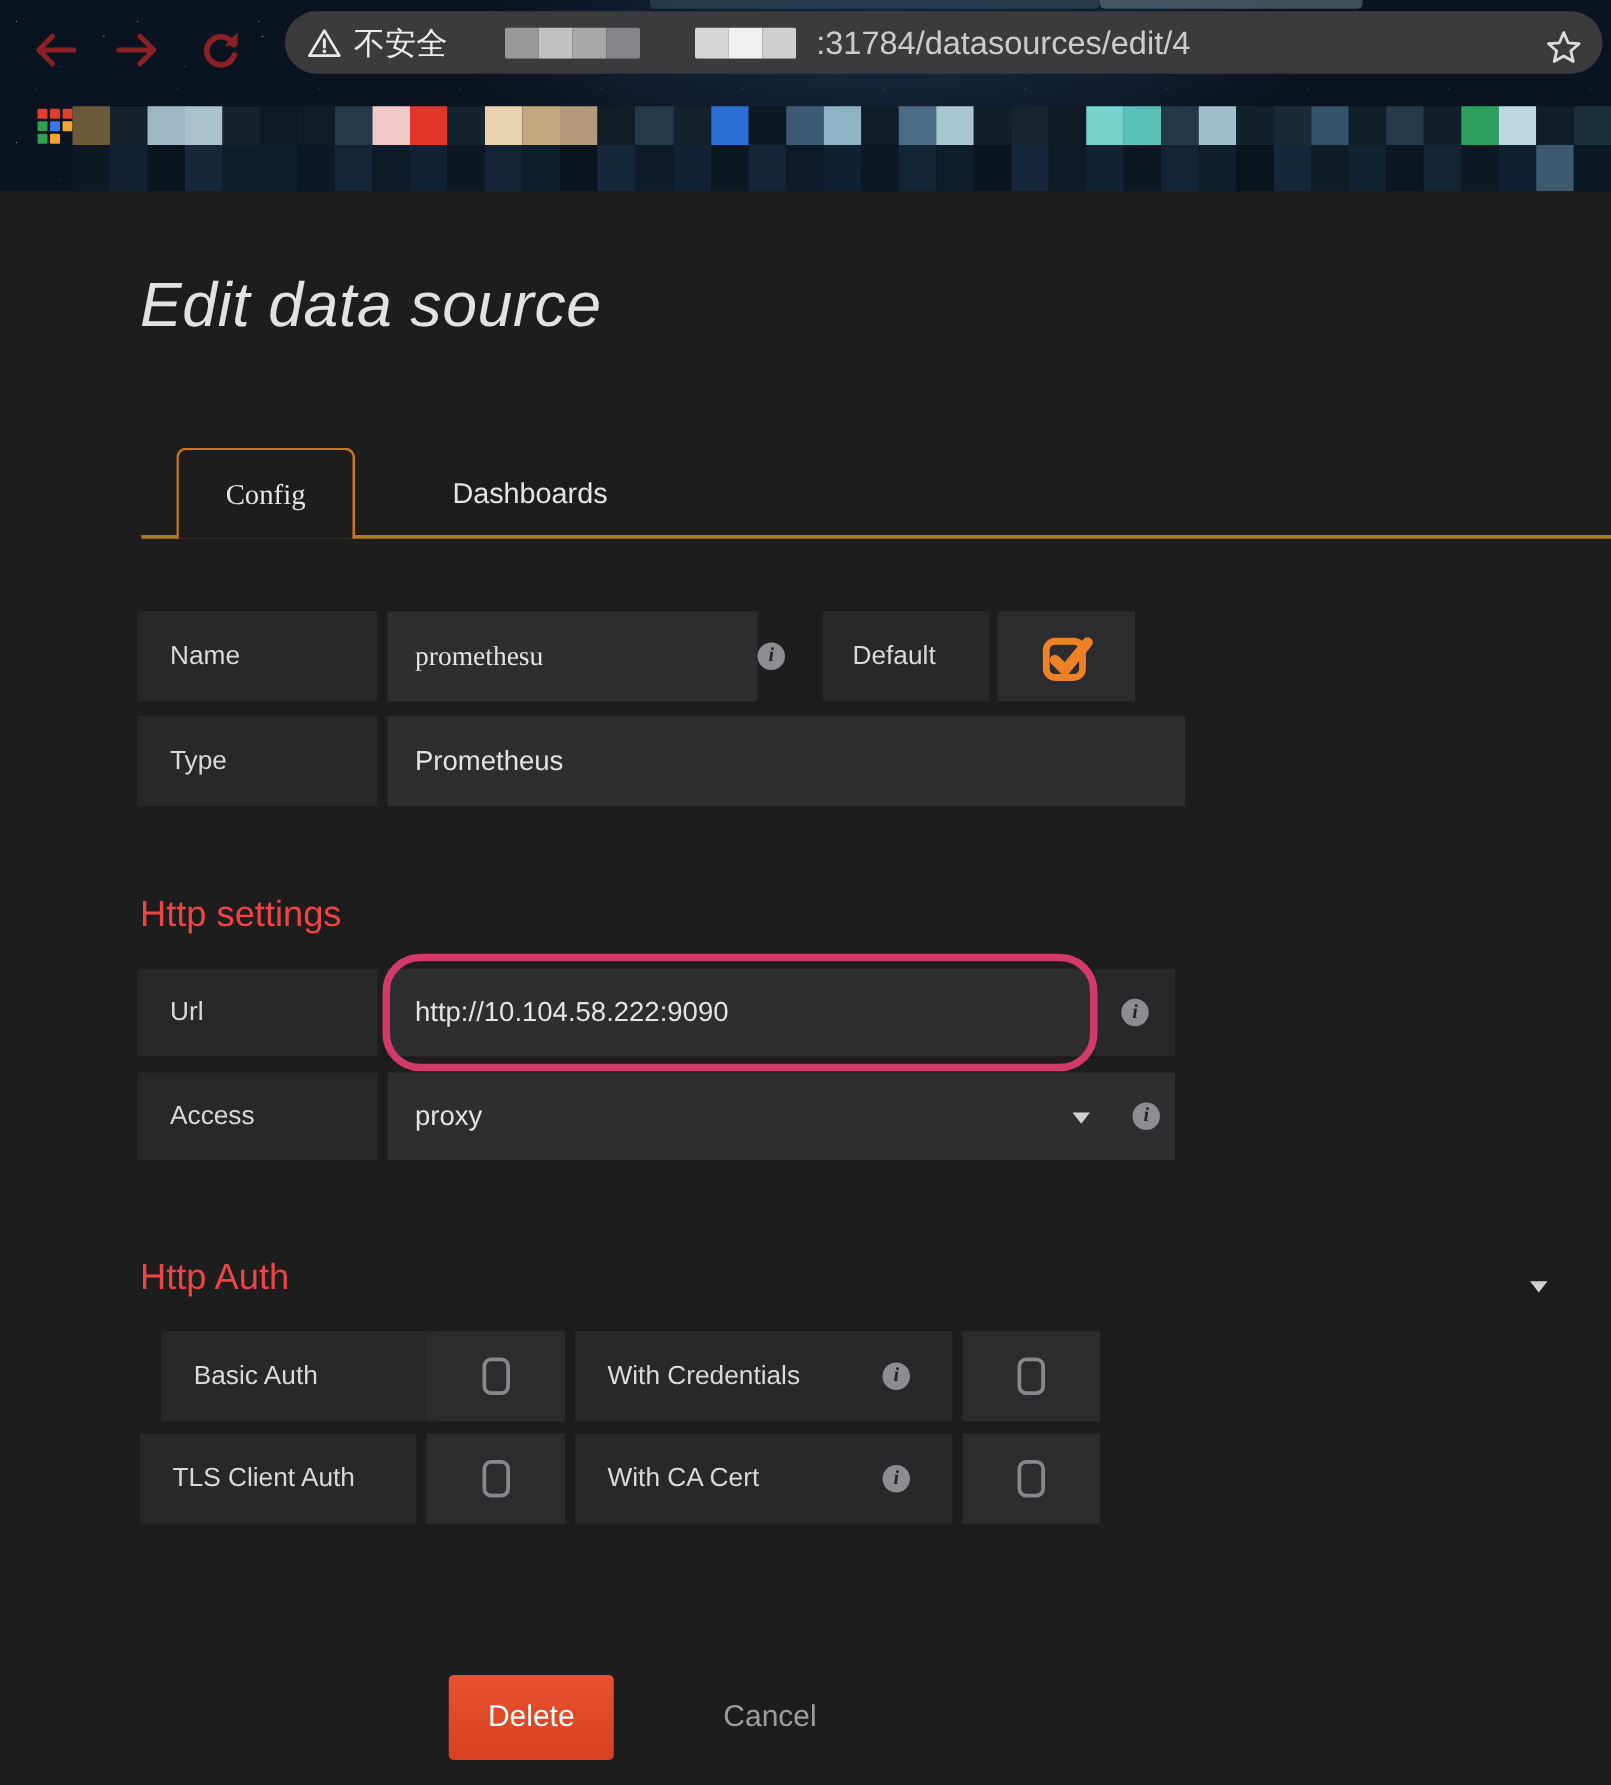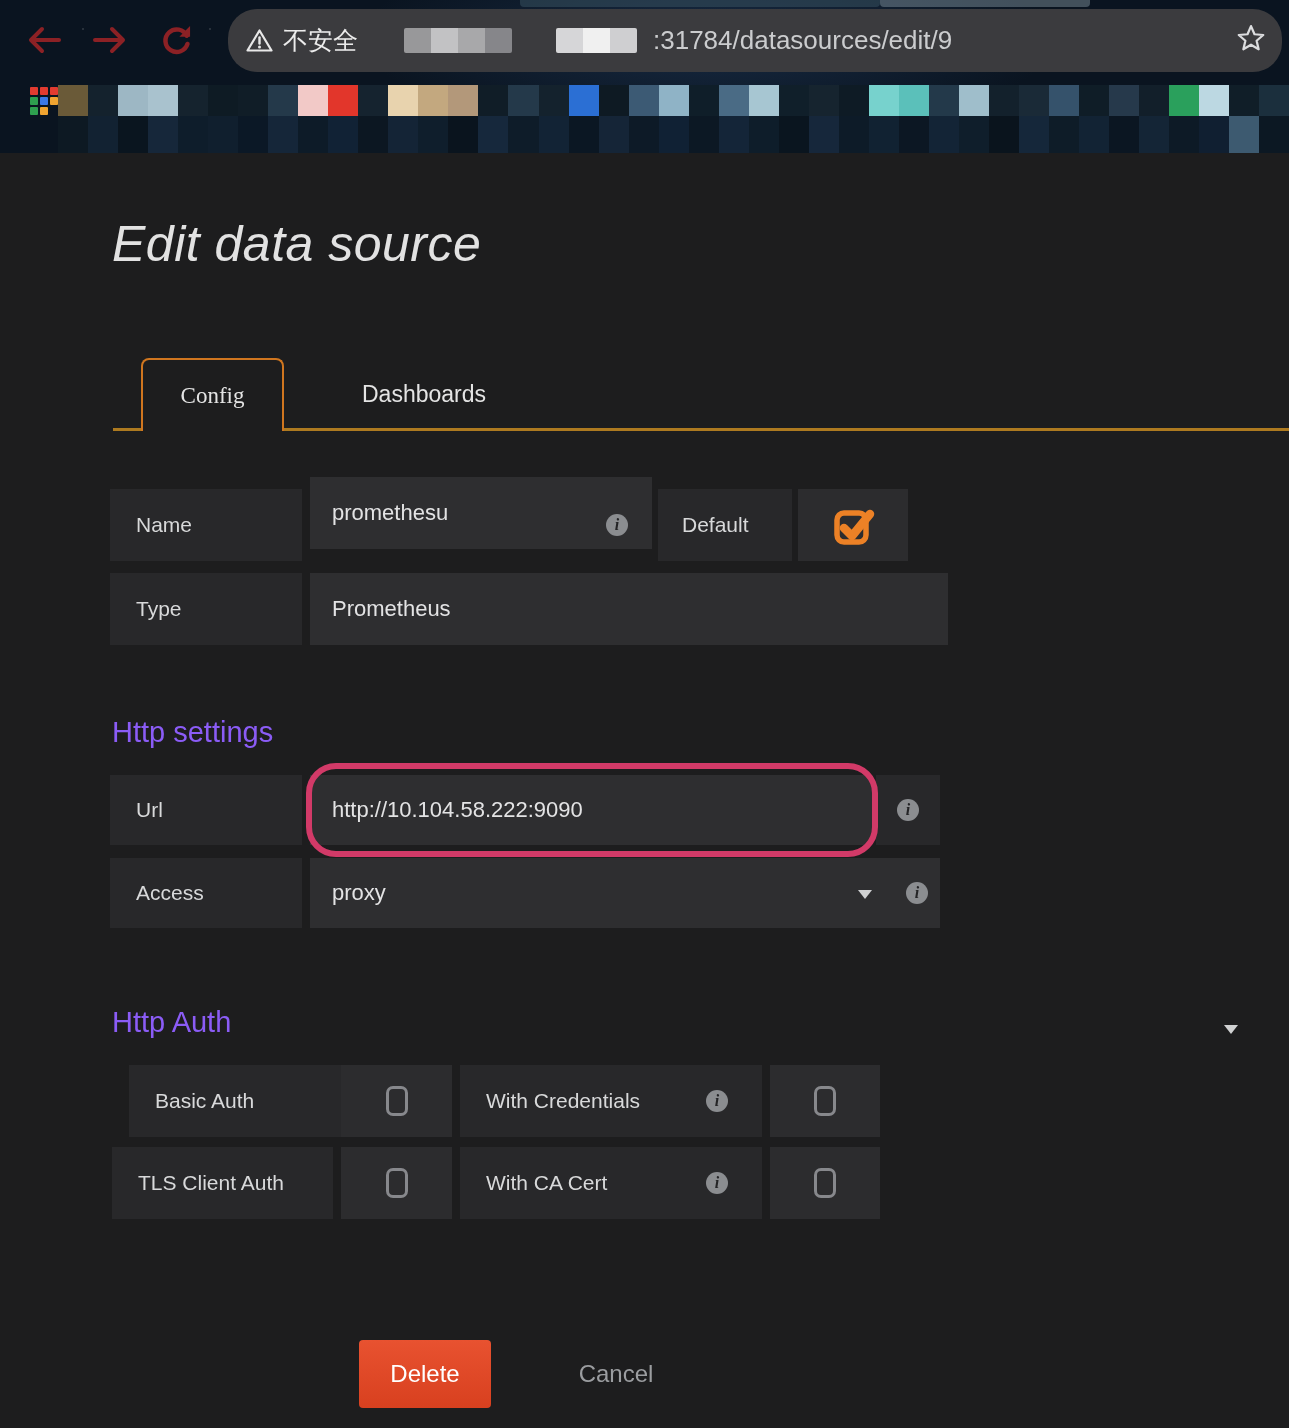--- a/index.html
+++ b/index.html
@@ -20,21 +20,21 @@
       radial-gradient(1px 1px at 29px 71px, rgba(160,190,220,.65), transparent 55%),
       radial-gradient(2px 2px at 67px 89px, rgba(230,240,250,.5), transparent 55%),
       radial-gradient(ellipse 500px 140px at 55% 25%, rgba(40,70,110,.45), transparent 70%);
     background-size:97px 97px,101px 91px,127px 127px,113px 113px,151px 151px,100% 100%;
   }
   .tabstrip-a{position:absolute;left:520px;top:0;width:360px;height:7px;background:rgba(55,80,95,.55);border-radius:0 0 4px 4px;}
   .tabstrip-b{position:absolute;left:880px;top:0;width:210px;height:7px;background:rgba(150,170,180,.4);border-radius:0 0 4px 4px;}
   .navicon{position:absolute;top:22px;width:36px;height:36px;color:var(--nav-red);cursor:pointer;}
   .nav-back{left:26px;} .nav-fwd{left:92px;} .nav-reload{left:158px;}
   .addressbar{
-    position:absolute;left:228px;top:9px;width:1054px;height:63px;border-radius:29px;
+    position:absolute;left:228px;top:9px;width:1054px;height:50px;border-radius:29px;
     background:var(--addressbar-bg);display:flex;align-items:center;padding-left:18px;
   }
   .warn-icon{width:27px;height:25px;flex:0 0 auto;}
   .warn-text{margin-left:10px;font-size:25px;color:#ececec;white-space:nowrap;}
   .redact{display:flex;height:25px;border-radius:2px;overflow:hidden;}
   .redact-1{margin-left:46px;} .redact-2{margin-left:44px;}
   .rblk{width:27px;height:25px;}
   .url-text{margin-left:16px;font-size:26px;color:#cbccce;white-space:nowrap;}
   .star-icon{position:absolute;right:16px;top:14px;width:30px;height:30px;cursor:pointer;}
   .apps-grid{
@@ -66,21 +66,21 @@
     position:absolute;background:var(--input-bg);border:none;outline:none;
     color:#e3e3e4;font-size:22px;padding:0 44px 0 22px;font-family:"Liberation Sans",sans-serif;
   }
   .infobox{position:absolute;background:var(--box-bg);display:flex;align-items:center;justify-content:center;}
   .info-icon{
     width:22px;height:22px;border-radius:50%;background:#8b8d90;color:#242426;
     display:flex;align-items:center;justify-content:center;
     font-family:"Liberation Serif",serif;font-style:italic;font-weight:bold;font-size:16px;cursor:pointer;flex:0 0 auto;
   }
   .caret{width:0;height:0;border-left:7px solid transparent;border-right:7px solid transparent;border-top:9px solid #d0d1d2;position:absolute;}
-  .section-heading{position:absolute;left:112px;font-size:29px;font-weight:500;color:#8b5cf6;}
+  .section-heading{position:absolute;left:112px;font-size:29px;font-weight:500;color:#ef4444;}
   .cb-box{position:absolute;background:var(--cbbox-bg);display:flex;align-items:center;justify-content:center;cursor:pointer;}
   .cb-empty{width:22px;height:30px;border:3px solid #87888c;border-radius:7px;}
   .cb-checked{width:48px;height:48px;color:var(--checkbox-orange);}
   .highlight-ring{
     position:absolute;left:306px;top:610px;width:572px;height:94px;
     border:6px solid var(--highlight-pink);border-radius:30px;pointer-events:none;
   }
   .btn{
     position:absolute;top:1187px;height:68px;border:none;border-radius:4px;
     color:#fff;font-size:24px;font-family:"Liberation Sans",sans-serif;cursor:pointer;
@@ -121,21 +121,21 @@
           <div class="rblk" style="background: rgb(152, 152, 154);"></div>
           <div class="rblk" style="background: rgb(194, 194, 196);"></div>
           <div class="rblk" style="background: rgb(168, 168, 170);"></div>
           <div class="rblk" style="background: rgb(134, 134, 138);"></div>
         </div>
       <div class="redact redact-2">
           <div class="rblk" style="background: rgb(214, 214, 216);"></div>
           <div class="rblk" style="background: rgb(240, 240, 240);"></div>
           <div class="rblk" style="background: rgb(207, 207, 209);"></div>
         </div>
-      <span class="url-text">:31784/datasources/edit/9</span>
+      <span class="url-text">:31784/datasources/edit/4</span>
       <svg class="star-icon" viewBox="0 0 24 24">
         <path d="M12 2.5 L14.8 9 L21.8 9.6 L16.5 14.2 L18.1 21 L12 17.4 L5.9 21 L7.5 14.2 L2.2 9.6 L9.2 9 Z" fill="none" stroke="#dcdddf" stroke-width="1.8" stroke-linejoin="round"></path>
       </svg>
     </div>
 
     <div class="apps-grid">
         <div class="cell" style="background: rgb(226, 59, 48);"></div>
         <div class="cell" style="background: rgb(226, 59, 48);"></div>
         <div class="cell" style="background: rgb(226, 59, 48);"></div>
         <div class="cell" style="background: rgb(46, 160, 79);"></div>
@@ -241,21 +241,21 @@
     <div class="tab tab-config">
       <span>Config</span>
     </div>
     <div class="tab tab-dashboards">
       <span>Dashboards</span>
     </div>
 
     <div class="flabel" style="left:110px;top:336px;width:192px;height:72px;">
       <span>Name</span>
     </div>
-    <input class="finput" style="left: 310px; top: 324px; width: 342px; height: 72px;" value="promethesu">
+    <input class="finput" style="left: 310px; top: 336px; width: 296px; height: 72px; font-family: Liberation Serif, serif;" value="promethesu">
     <div class="info-icon" style="position:absolute;left:606px;top:361px;">i</div>
     <div class="flabel" style="left:658px;top:336px;width:134px;height:72px;padding-left:24px;text-align:center;">
       <span>Default</span>
     </div>
     <div class="cb-box" style="left:798px;top:336px;width:110px;height:72px;">
       <svg class="cb-checked" viewBox="0 0 48 48">
         <rect x="8" y="12" width="29" height="29" rx="7" fill="none" stroke="currentColor" stroke-width="5.5"></rect>
         <path d="M15 27 L23 35 L41 13" fill="none" stroke="currentColor" stroke-width="8.5" stroke-linecap="round" stroke-linejoin="round"></path>
       </svg>
     </div>

